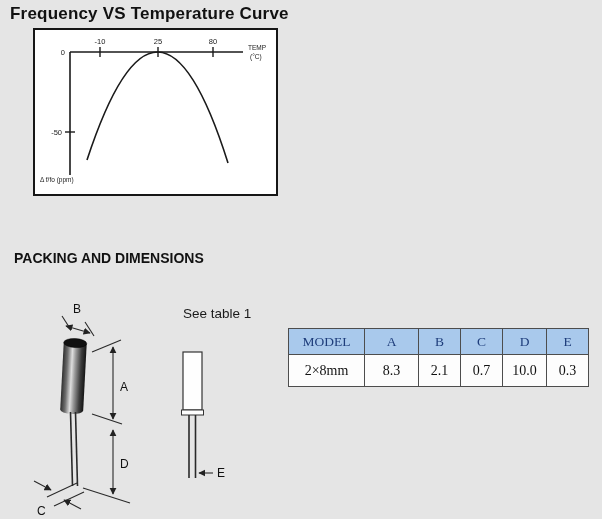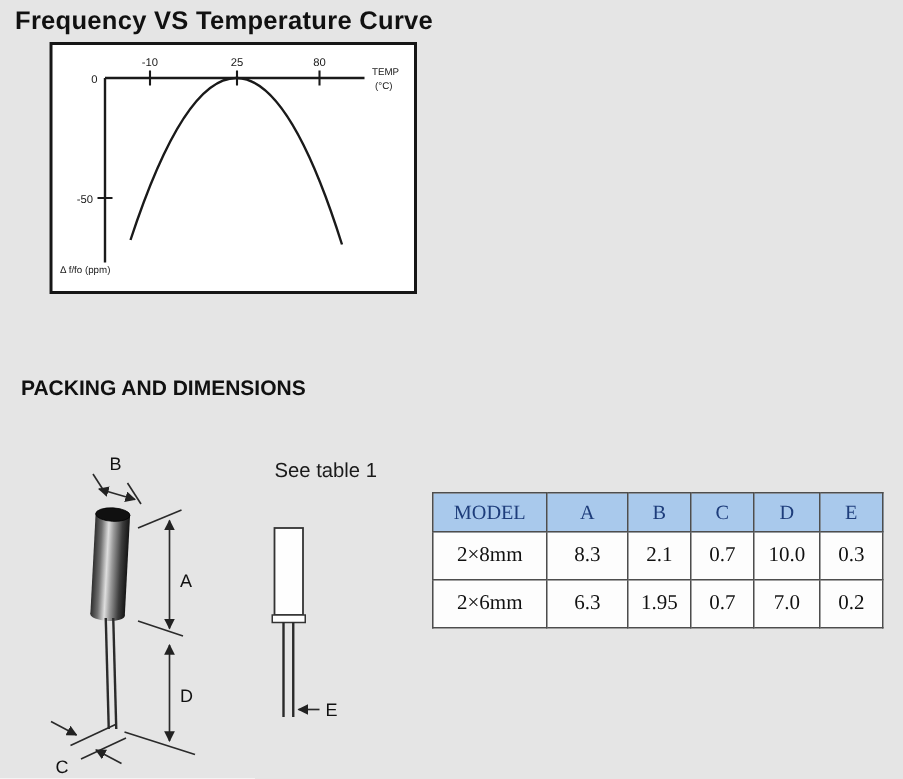--- a/index.html
+++ b/index.html
@@ -141,24 +141,16 @@
     </thead>
     <tbody>
       <tr>
         <td>2×8mm</td>
         <td>8.3</td>
         <td>2.1</td>
         <td>0.7</td>
         <td>10.0</td>
         <td>0.3</td>
       </tr>
-      <tr>
-        <td>2×6mm</td>
-        <td>6.3</td>
-        <td>1.95</td>
-        <td>0.7</td>
-        <td>7.0</td>
-        <td>0.2</td>
-      </tr>
     </tbody>
   </table>
 
 </div>
 
 </body></html>

